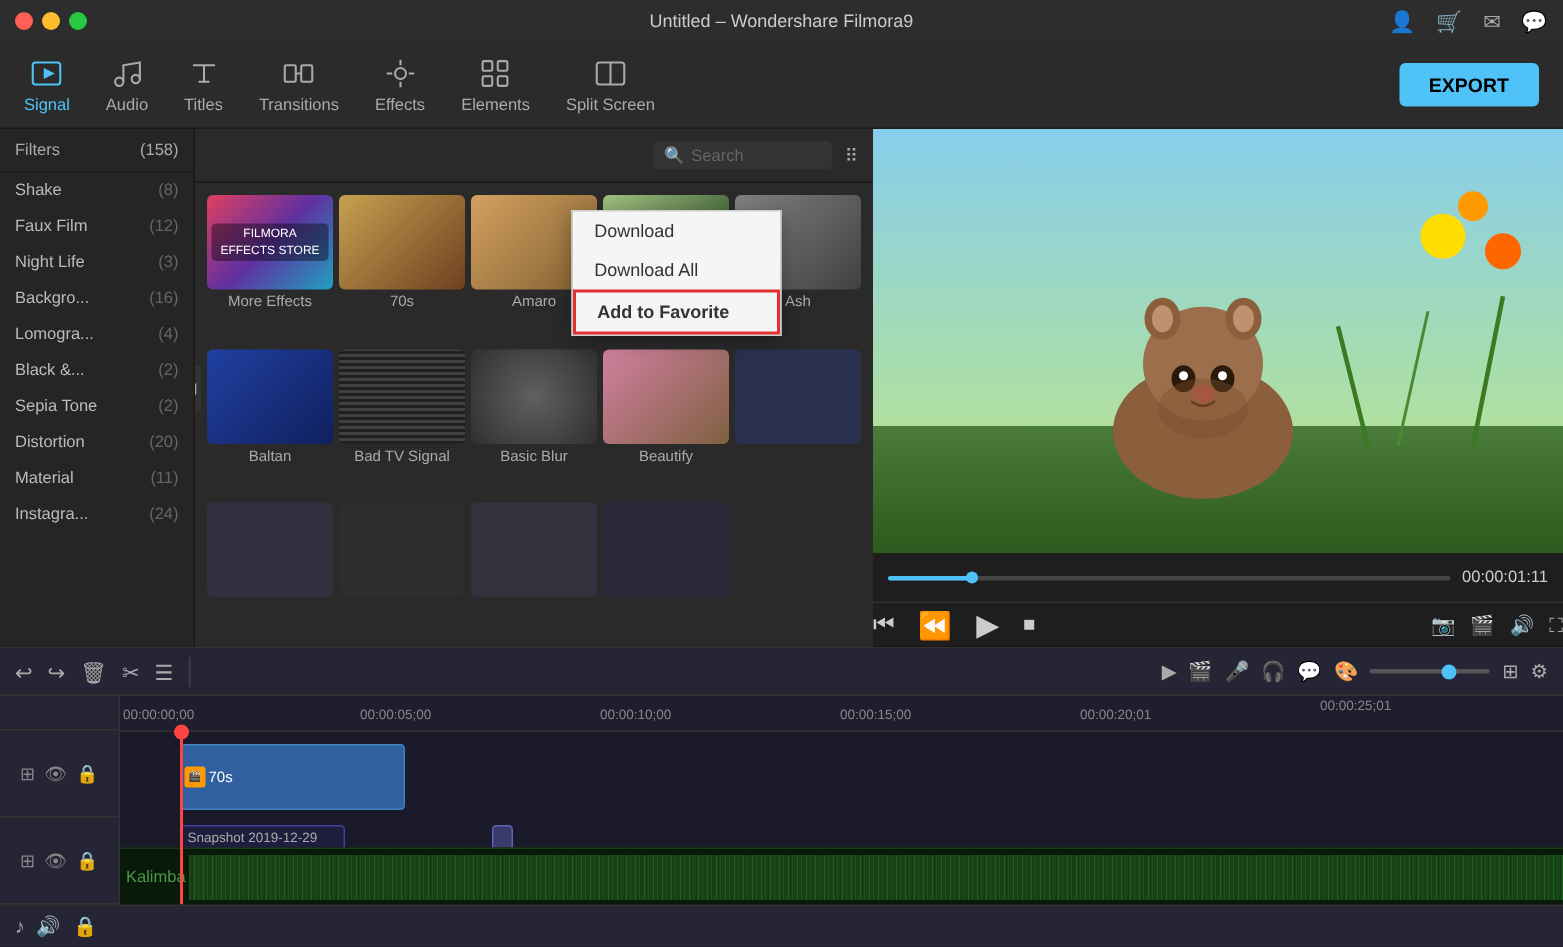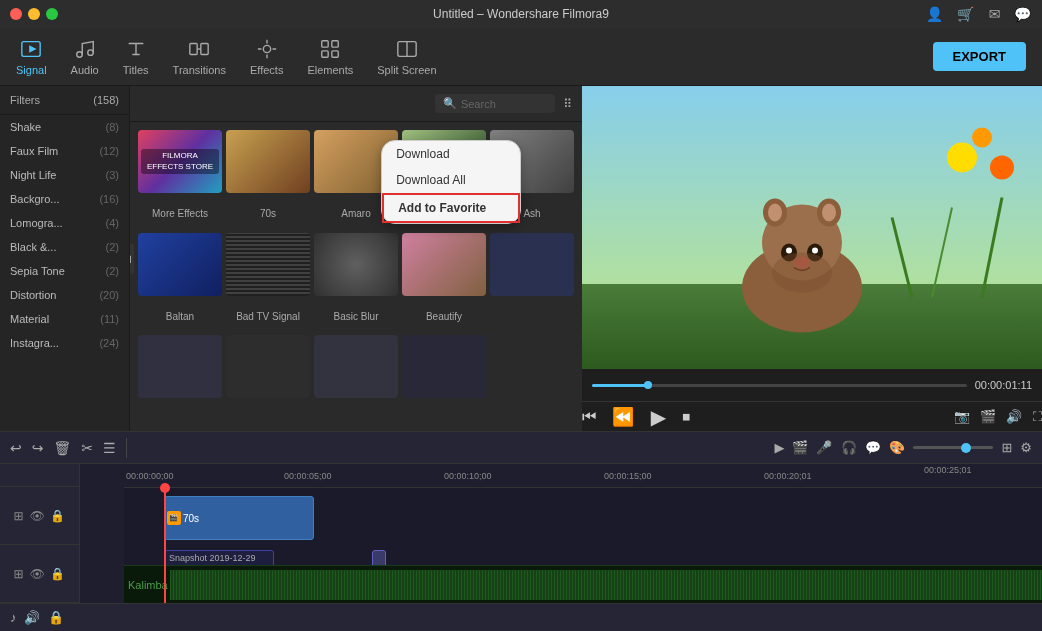--- a/index.html
+++ b/index.html
@@ -31,32 +31,32 @@
     .sidebar-item { padding: 6px 10px; display: flex; justify-content: space-between; cursor: pointer; color: #bbb; font-size: 11px; }
     .sidebar-count { color: #666; }
 
     
     .filter-area { flex: 1; background: #2a2a2a; overflow: hidden; position: relative; }
     .filter-toolbar { padding: 8px 10px; display: flex; justify-content: flex-end; align-items: center; gap: 8px; border-bottom: 1px solid #1a1a1a; }
     .search-box { display: flex; align-items: center; background: #333; border-radius: 4px; padding: 3px 8px; gap: 4px; color: #aaa; font-size: 11px; width: 120px; }
     .filter-grid { display: grid; grid-template-columns: repeat(5, 1fr); gap: 4px; padding: 8px; overflow-y: auto; height: calc(100% - 36px); }
     .filter-item { display: flex; flex-direction: column; align-items: center; cursor: pointer; }
     .filter-thumb { width: 100%; aspect-ratio: 4/3; background: #3a3a3a; border-radius: 4px; overflow: hidden; position: relative; display: flex; align-items: center; justify-content: center; }
-    .filter-label { font-size: 10px; color: #aaa; margin-top: 15px; text-align: center; }
+    .filter-label { font-size: 10px; color: #aaa; margin-top: 3px; text-align: center; }
     .thumb-more { background: linear-gradient(135deg, #e04060 0%, #6030a0 50%, #20a0c0 100%); }
     .thumb-amaro { background: linear-gradient(135deg, #d4a060 0%, #806030 100%); }
     .thumb-aibao { background: linear-gradient(135deg, #a0c080 0%, #204020 100%); }
     .thumb-ash { background: linear-gradient(135deg, #808080 0%, #404040 100%); }
     .thumb-signal { background: repeating-linear-gradient(0deg, #202020, #202020 2px, #404040 2px, #404040 4px); }
     .thumb-baltan { background: linear-gradient(135deg, #2040a0 0%, #102060 100%); }
     .thumb-blur { background: radial-gradient(circle, #606060 0%, #303030 100%); }
     .thumb-beautify { background: linear-gradient(135deg, #d080a0 0%, #806040 100%); }
 
     
-    .context-menu { position: absolute; background: #f5f5f5; border: 1px solid #ccc; border-radius: 14px; z-index: 100; box-shadow: 0 4px 12px rgba(0,0,0,0.3); min-width: 140px; }
+    .context-menu { position: absolute; background: #f5f5f5; border: 1px solid #ccc; border-radius: 0; z-index: 100; box-shadow: 0 4px 12px rgba(0,0,0,0.3); min-width: 140px; }
     .context-menu-item { padding: 6px 14px; cursor: pointer; font-size: 12px; color: #333; }
     .context-menu-item.highlighted { border: 2px solid #e03030; color: #333; font-weight: bold; }
 
     
     .preview { width: 460px; background: #000; flex-shrink: 0; position: relative; display: flex; flex-direction: column; }
     .preview-video { flex: 1; background: #1a1a1a; position: relative; overflow: hidden; }
 
     
     .timeline { height: 200px; background: #1e1e2e; border-top: 1px solid #333; display: flex; flex-direction: column; }
     .timeline-toolbar { height: 32px; background: #252535; display: flex; align-items: center; padding: 0 10px; gap: 10px; border-bottom: 1px solid #333; }
@@ -375,21 +375,21 @@
         <span style="cursor:pointer;">👁</span>
         <span style="cursor:pointer;">🔒</span>
       </div>
       <div class="track-ctrl">
         <span style="cursor:pointer;">⊞</span>
         <span style="cursor:pointer;">👁</span>
         <span style="cursor:pointer;">🔒</span>
       </div>
     </div>
 
-    <div style="flex: 1; display: flex; flex-direction: column; overflow: hidden; margin-left: 44px;">
+    <div style="flex: 1; display: flex; flex-direction: column; overflow: hidden;">
 
       <div style="height: 24px; background: #1e1e2e; border-bottom: 1px solid #333; position: relative; overflow: hidden;">
         <span style="position: absolute; left: 2px; color: #888; font-size: 9px; top: 7px;">00:00:00;00</span>
         <span style="position: absolute; left: 160px; color: #888; font-size: 9px; top: 7px;">00:00:05;00</span>
         <span style="position: absolute; left: 320px; color: #888; font-size: 9px; top: 7px;">00:00:10;00</span>
         <span style="position: absolute; left: 480px; color: #888; font-size: 9px; top: 7px;">00:00:15;00</span>
         <span style="position: absolute; left: 640px; color: #888; font-size: 9px; top: 7px;">00:00:20;01</span>
         <span style="position: absolute; left: 800px; color: #888; font-size: 9px; top: 1px;">00:00:25;01</span>
       </div>
 

